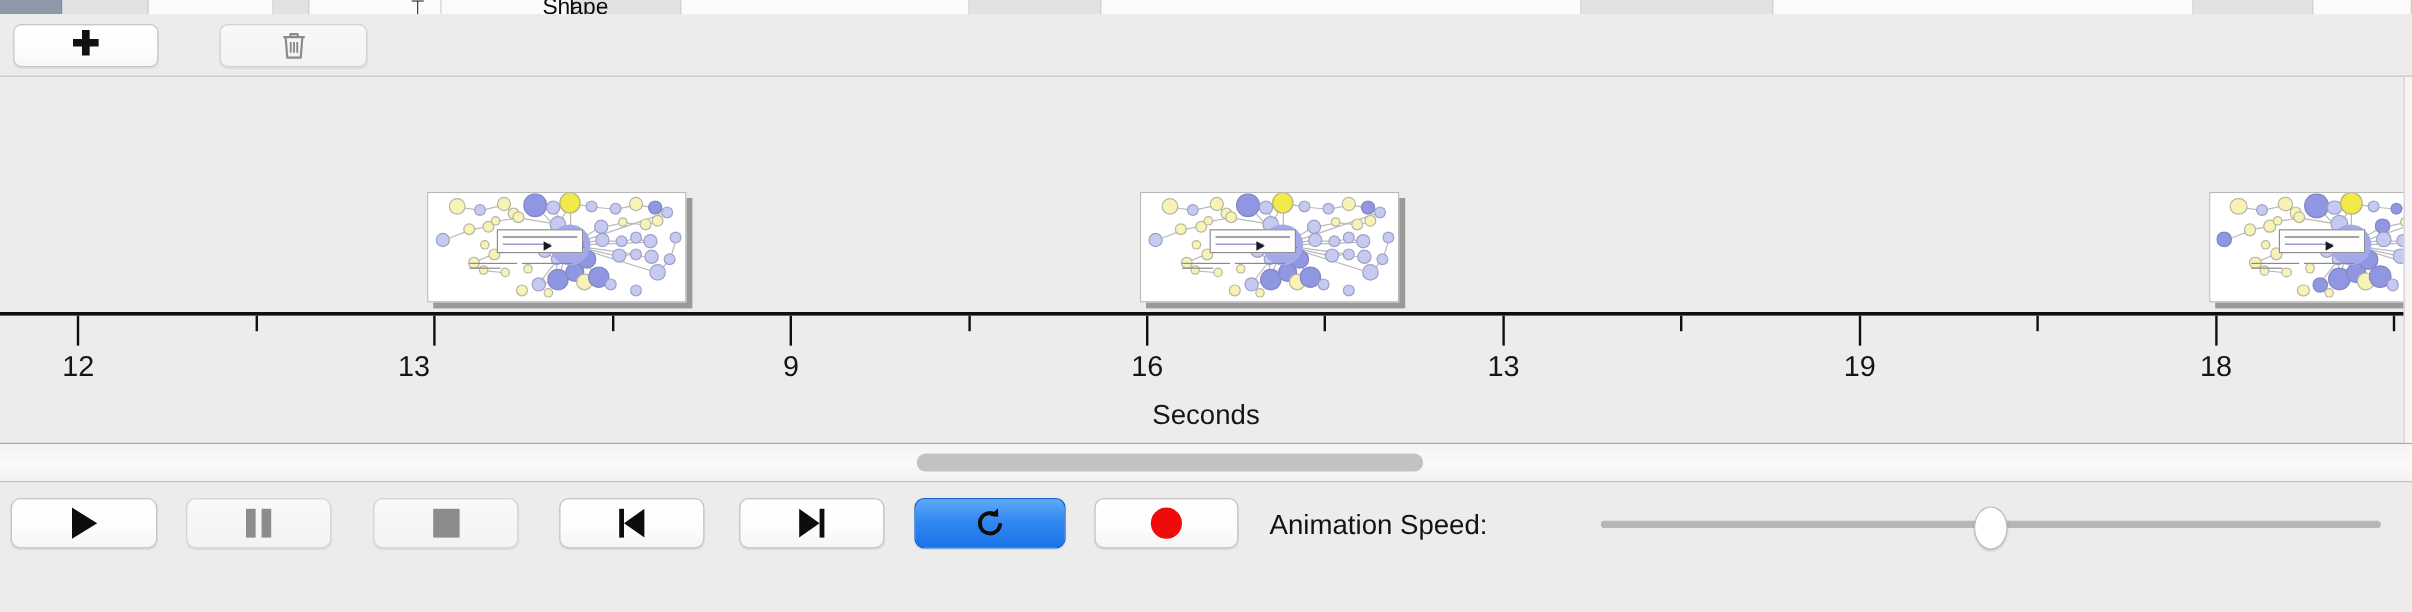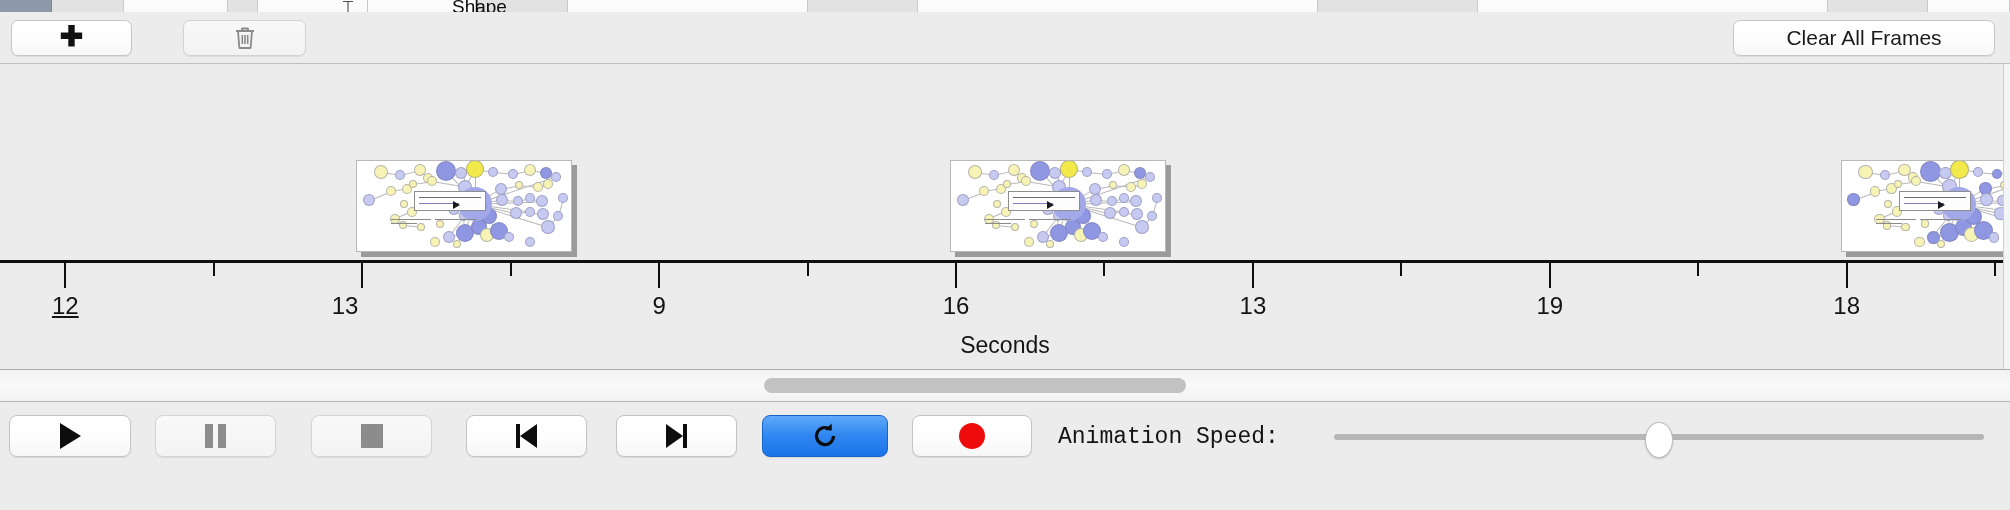--- a/index.html
+++ b/index.html
@@ -295,21 +295,20 @@
     border-left: 17px solid #0d0d0d;
   }
   .glyph-record { width: 26px; height: 26px; border-radius: 50%; background: #ee0b0b; }
 
   #speed-label {
     position: absolute;
     left: 1058px; top: 22px;
     font-size: 23px;
     color: #131313;
     white-space: nowrap;
-    font-family: Liberation Mono, monospace;
   }
   #speed-slider {
     position: absolute;
     left: 1334px; top: 24px;
     width: 650px; height: 22px;
     cursor: pointer;
   }
   #speed-track {
     position: absolute;
     left: 0; top: 8px;
@@ -367,23 +366,20 @@
       <span class="plus-icon">✚</span>
     </div>
 
     <div class="tb-btn disabled" id="btn-delete">
       <svg width="24" height="26" viewBox="0 0 24 26">
         <path d="M3 6 h18 M9 6 V3.5 h6 V6 M5 6 l1.4 17 h11.2 L19 6" stroke="#8a8a8a" stroke-width="1.8" fill="none" stroke-linejoin="round"></path>
         <path d="M9.3 10 v9 M12 10 v9 M14.7 10 v9" stroke="#8a8a8a" stroke-width="1.6"></path>
       </svg>
     </div>
 
-    <div class="tb-btn" id="btn-clear">
-      <span class="clear-label">Clear All Frames</span>
-    </div>
   </div>
 
   <div id="timeline-panel">
 
     <div id="frame-strip">
 
     <div class="frame" style="left: 356.216px; top: 96px;">
           <div class="netcanvas">
             <div class="edge" style="left: 23.76px; top: 11.04px; width: 19.6349px; transform: rotate(8.08058deg);"></div>
             <div class="edge" style="left: 43.2px; top: 13.8px; width: 19.9768px; transform: rotate(-13.3128deg);"></div>
@@ -731,21 +727,21 @@
 
       <div id="axis-title">Seconds</div>
     <div class="tick minor" style="left: 212.767px;"></div>
         <div class="tick minor" style="left: 509.665px;"></div>
         <div class="tick minor" style="left: 806.563px;"></div>
         <div class="tick minor" style="left: 1103.46px;"></div>
         <div class="tick minor" style="left: 1400.36px;"></div>
         <div class="tick minor" style="left: 1697.26px;"></div>
         <div class="tick minor" style="left: 1994.16px;"></div>
         <div class="tick major" style="left: 64.3176px;"></div>
-        <div class="ticklabel" style="left: 65.3176px; text-decoration: underline;">12</div>
+        <div class="ticklabel" style="left: 65.3176px;">12</div>
         <div class="tick major" style="left: 361.216px;"></div>
         <div class="ticklabel" style="left: 345px;">13</div>
         <div class="tick major" style="left: 658.114px;"></div>
         <div class="ticklabel" style="left: 659.114px;">9</div>
         <div class="tick major" style="left: 955.012px;"></div>
         <div class="ticklabel" style="left: 956.012px;">16</div>
         <div class="tick major" style="left: 1251.91px;"></div>
         <div class="ticklabel" style="left: 1252.91px;">13</div>
         <div class="tick major" style="left: 1548.81px;"></div>
         <div class="ticklabel" style="left: 1549.81px;">19</div>

